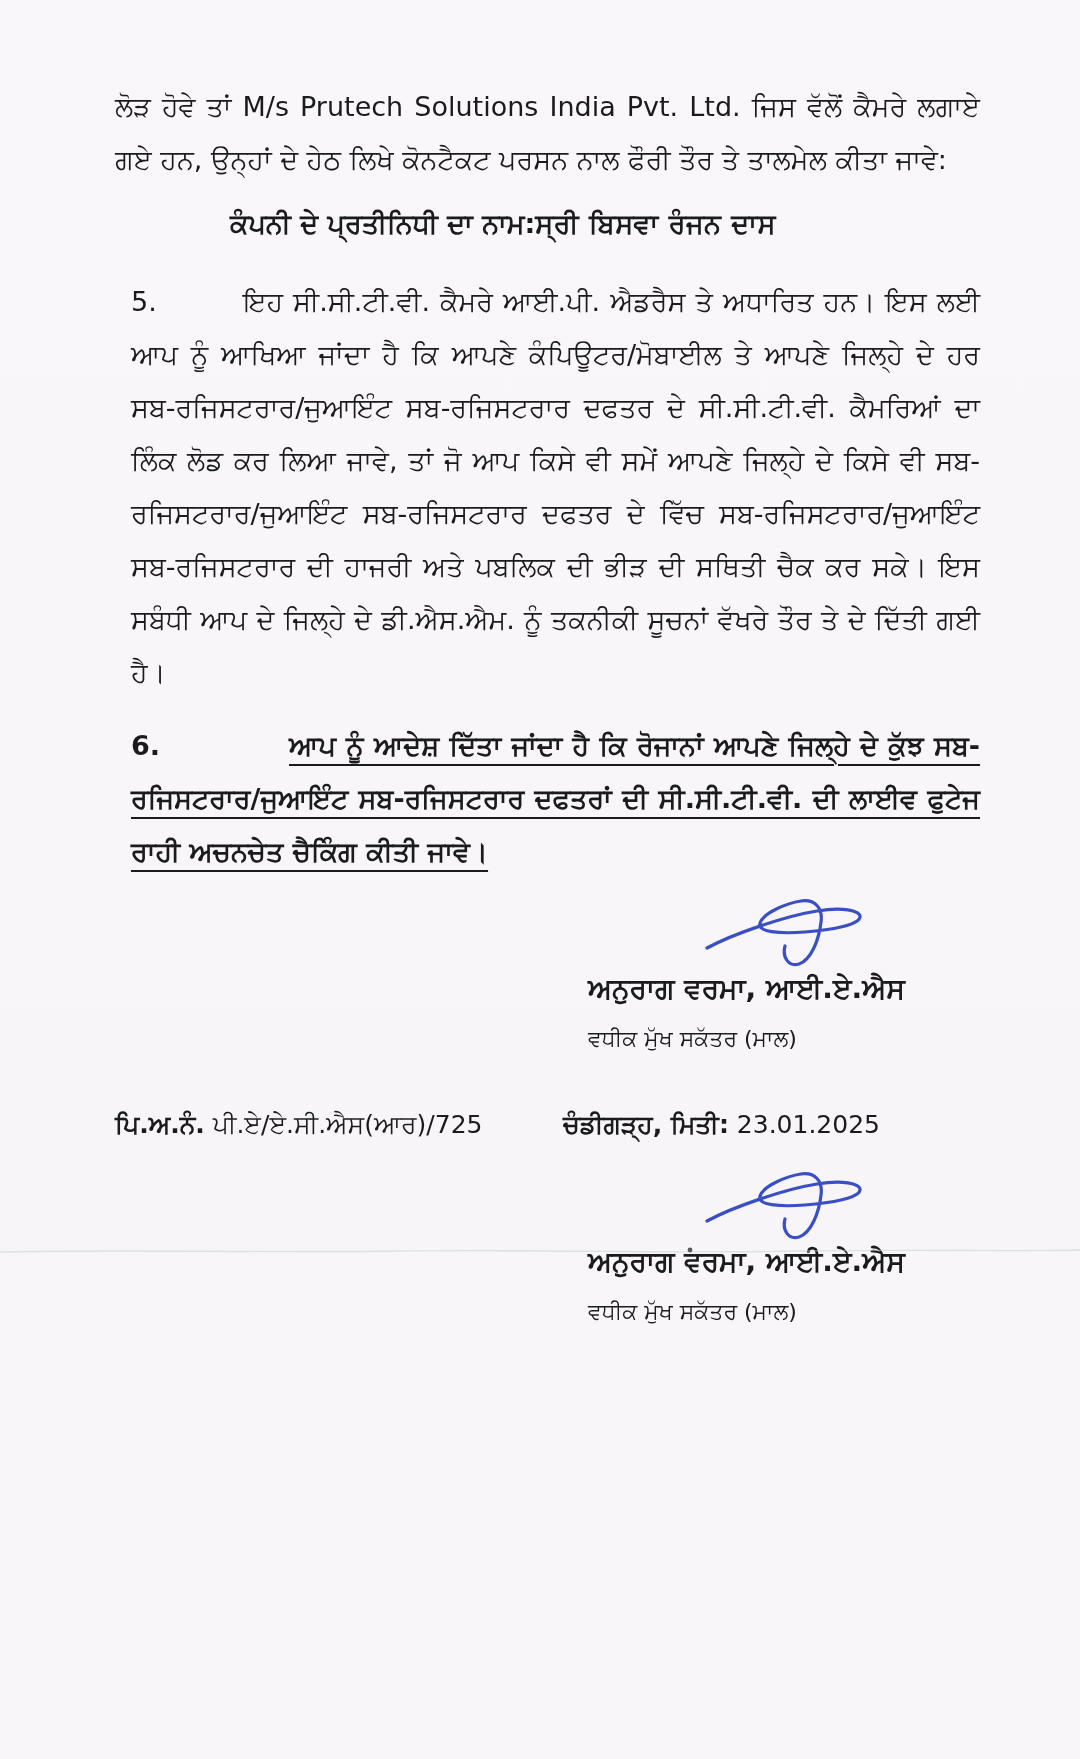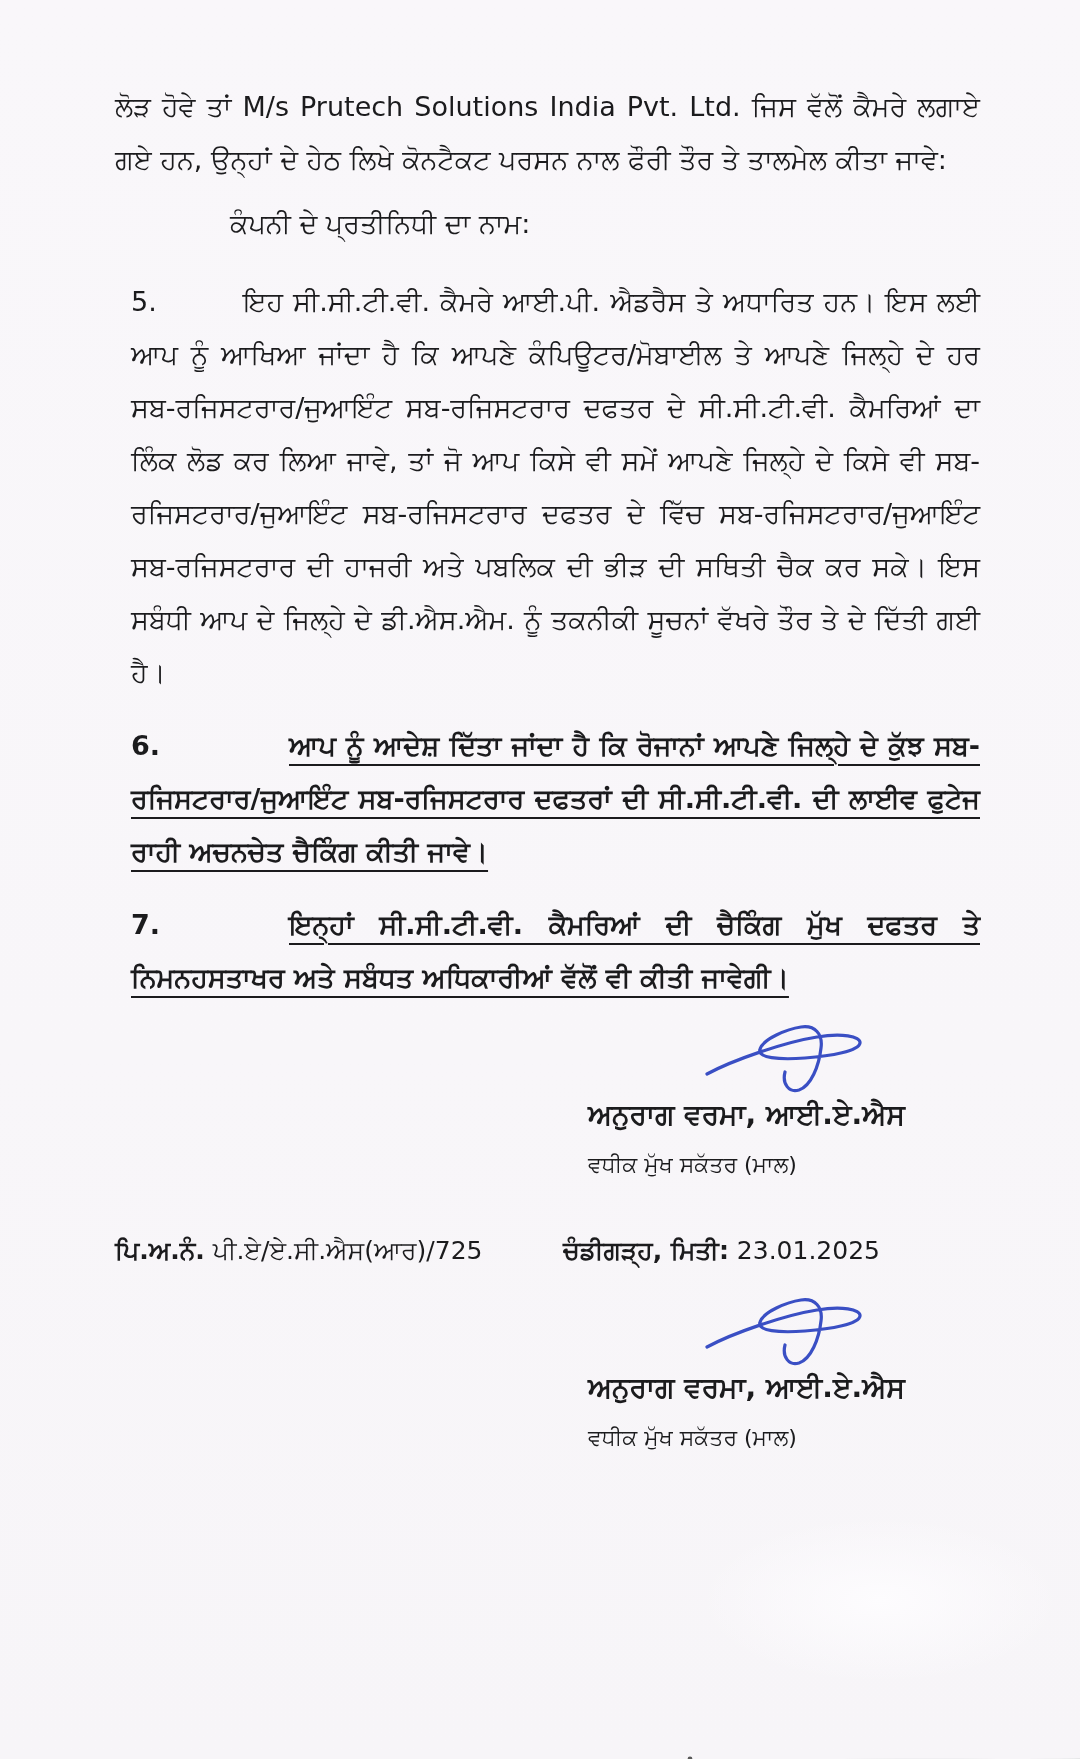--- a/index.html
+++ b/index.html
@@ -10,39 +10,39 @@
     width: 1080px;
     height: 1759px;
     overflow: hidden;
     background: #f8f6f9;
     font-family: "DejaVu Sans", sans-serif;
     color: #1b1b1d;
   }
   .page {
     position: relative;
     width: 1080px;
-    height: 1759px;
+    height: 1250px;
     box-sizing: border-box;
     padding: 80px 100px 0 115px;
     background:
       radial-gradient(ellipse 260px 120px at 880px 1600px, #fdfcfe 0%, rgba(253,252,254,0) 70%),
       linear-gradient(180deg, #f9f7fa 0%, #f8f6f9 60%, #f7f5f8 100%);
   }
   .body-text {
     font-size: 27px;
     line-height: 53px;
     text-align: justify;
     margin: 0;
   }
   .intro {
     margin-bottom: 10px;
   }
   .contact-block {
     margin: 8px 0 24px 115px;
-    font-weight: normal;
+    font-weight: bold;
   }
   .contact-row {
     display: flex;
     font-size: 27px;
     line-height: 55px;
   }
   .contact-label {
     min-width: 298px;
   }
   .contact-value {
@@ -108,28 +108,28 @@
 </head>
 <body>
 
 <div class="page">
 
   <p class="body-text intro">ਲੋੜ ਹੋਵੇ ਤਾਂ M/s Prutech Solutions India Pvt. Ltd. ਜਿਸ ਵੱਲੋਂ ਕੈਮਰੇ ਲਗਾਏ ਗਏ ਹਨ, ਉਨ੍ਹਾਂ ਦੇ ਹੇਠ ਲਿਖੇ ਕੋਨਟੈਕਟ ਪਰਸਨ ਨਾਲ ਫੌਰੀ ਤੌਰ ਤੇ ਤਾਲਮੇਲ ਕੀਤਾ ਜਾਵੇ:</p>
 
   <div class="contact-block">
     <div class="contact-row">
       <span class="contact-label">ਕੰਪਨੀ ਦੇ ਪ੍ਰਤੀਨਿਧੀ ਦਾ ਨਾਮ:</span>
+      <span class="contact-value">ਸ੍ਰੀ ਬਿਸਵਾ ਰੰਜਨ ਦਾਸ</span>
     </div>
   </div>
 
   <p class="body-text numbered"><span class="para-num num-narrow">5.</span><span class="para-body">ਇਹ ਸੀ.ਸੀ.ਟੀ.ਵੀ. ਕੈਮਰੇ ਆਈ.ਪੀ. ਐਡਰੈਸ ਤੇ ਅਧਾਰਿਤ ਹਨ। ਇਸ ਲਈ ਆਪ ਨੂੰ ਆਖਿਆ ਜਾਂਦਾ ਹੈ ਕਿ ਆਪਣੇ ਕੰਪਿਊਟਰ/ਮੋਬਾਈਲ ਤੇ ਆਪਣੇ ਜਿਲ੍ਹੇ ਦੇ ਹਰ ਸਬ-ਰਜਿਸਟਰਾਰ/ਜੁਆਇੰਟ ਸਬ-ਰਜਿਸਟਰਾਰ ਦਫਤਰ ਦੇ ਸੀ.ਸੀ.ਟੀ.ਵੀ. ਕੈਮਰਿਆਂ ਦਾ ਲਿੰਕ ਲੋਡ ਕਰ ਲਿਆ ਜਾਵੇ, ਤਾਂ ਜੋ ਆਪ ਕਿਸੇ ਵੀ ਸਮੇਂ ਆਪਣੇ ਜਿਲ੍ਹੇ ਦੇ ਕਿਸੇ ਵੀ ਸਬ-ਰਜਿਸਟਰਾਰ/ਜੁਆਇੰਟ ਸਬ-ਰਜਿਸਟਰਾਰ ਦਫਤਰ ਦੇ ਵਿੱਚ ਸਬ-ਰਜਿਸਟਰਾਰ/ਜੁਆਇੰਟ ਸਬ-ਰਜਿਸਟਰਾਰ ਦੀ ਹਾਜਰੀ ਅਤੇ ਪਬਲਿਕ ਦੀ ਭੀੜ ਦੀ ਸਥਿਤੀ ਚੈਕ ਕਰ ਸਕੇ। ਇਸ ਸਬੰਧੀ ਆਪ ਦੇ ਜਿਲ੍ਹੇ ਦੇ ਡੀ.ਐਸ.ਐਮ. ਨੂੰ ਤਕਨੀਕੀ ਸੂਚਨਾਂ ਵੱਖਰੇ ਤੌਰ ਤੇ ਦੇ ਦਿੱਤੀ ਗਈ ਹੈ।</span></p>
 
   <p class="body-text numbered bold"><span class="para-num num-wide">6.</span><span class="para-body underlined">ਆਪ ਨੂੰ ਆਦੇਸ਼ ਦਿੱਤਾ ਜਾਂਦਾ ਹੈ ਕਿ ਰੋਜਾਨਾਂ ਆਪਣੇ ਜਿਲ੍ਹੇ ਦੇ ਕੁੱਝ ਸਬ-ਰਜਿਸਟਰਾਰ/ਜੁਆਇੰਟ ਸਬ-ਰਜਿਸਟਰਾਰ ਦਫਤਰਾਂ ਦੀ ਸੀ.ਸੀ.ਟੀ.ਵੀ. ਦੀ ਲਾਈਵ ਫੁਟੇਜ ਰਾਹੀ ਅਚਨਚੇਤ ਚੈਕਿੰਗ ਕੀਤੀ ਜਾਵੇ।</span></p>
 
-  <p class="body-text numbered bold"><span class="para-num num-wide">7.</span><span class="para-body underlined">ਇਨ੍ਹਾਂ ਸੀ.ਸੀ.ਟੀ.ਵੀ. ਕੈਮਰਿਆਂ ਦੀ ਚੈਕਿੰਗ ਮੁੱਖ ਦਫਤਰ ਤੇ ਨਿਮਨਹਸਤਾਖਰ ਅਤੇ ਸਬੰਧਤ ਅਧਿਕਾਰੀਆਂ ਵੱਲੋਂ ਵੀ ਕੀਤੀ ਜਾਵੇਗੀ।</span></p>
 
   <div class="sig-block">
     <svg class="sig-svg" width="170" height="78" viewBox="0 0 170 78">
       <path d="M8,56 C34,42 86,24 118,19 C142,15 162,18 161,25 C160,33 132,38 106,40
                C80,42 58,40 61,31 C64,21 88,11 102,9 C116,7 124,16 122,30
                C120,48 112,68 100,72 C90,75 83,66 86,54" fill="none" stroke="#3a4fc4" stroke-width="3.2" stroke-linecap="round" stroke-linejoin="round"></path>
     </svg>
     <div class="sig-name">ਅਨੁਰਾਗ ਵਰਮਾ, ਆਈ.ਏ.ਐਸ</div>
     <div class="sig-title">ਵਧੀਕ ਮੁੱਖ ਸਕੱਤਰ (ਮਾਲ)</div>
   </div>

